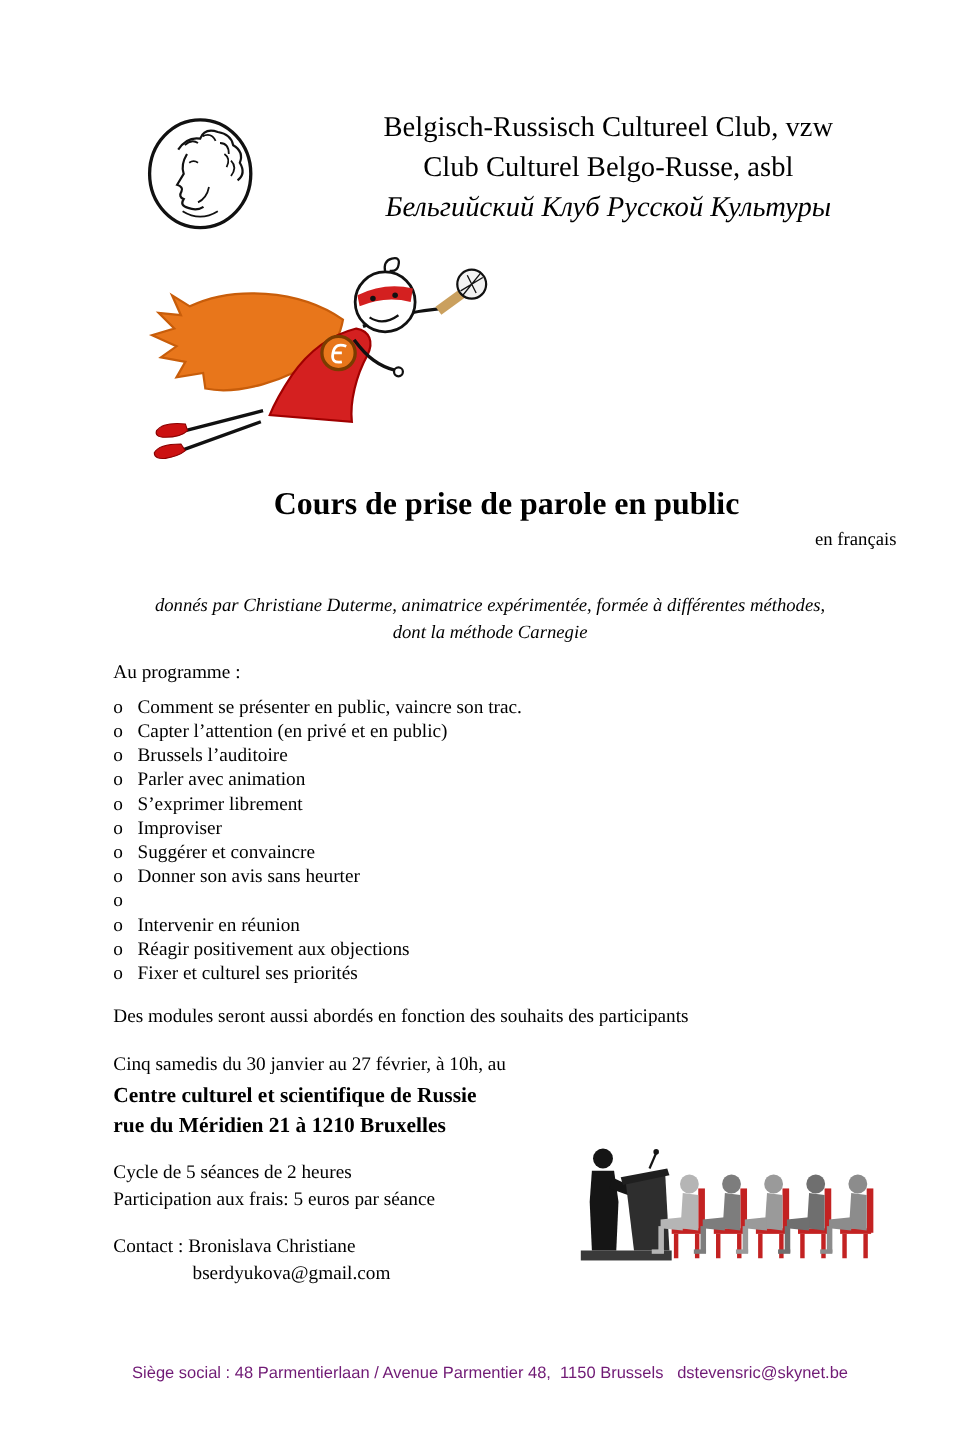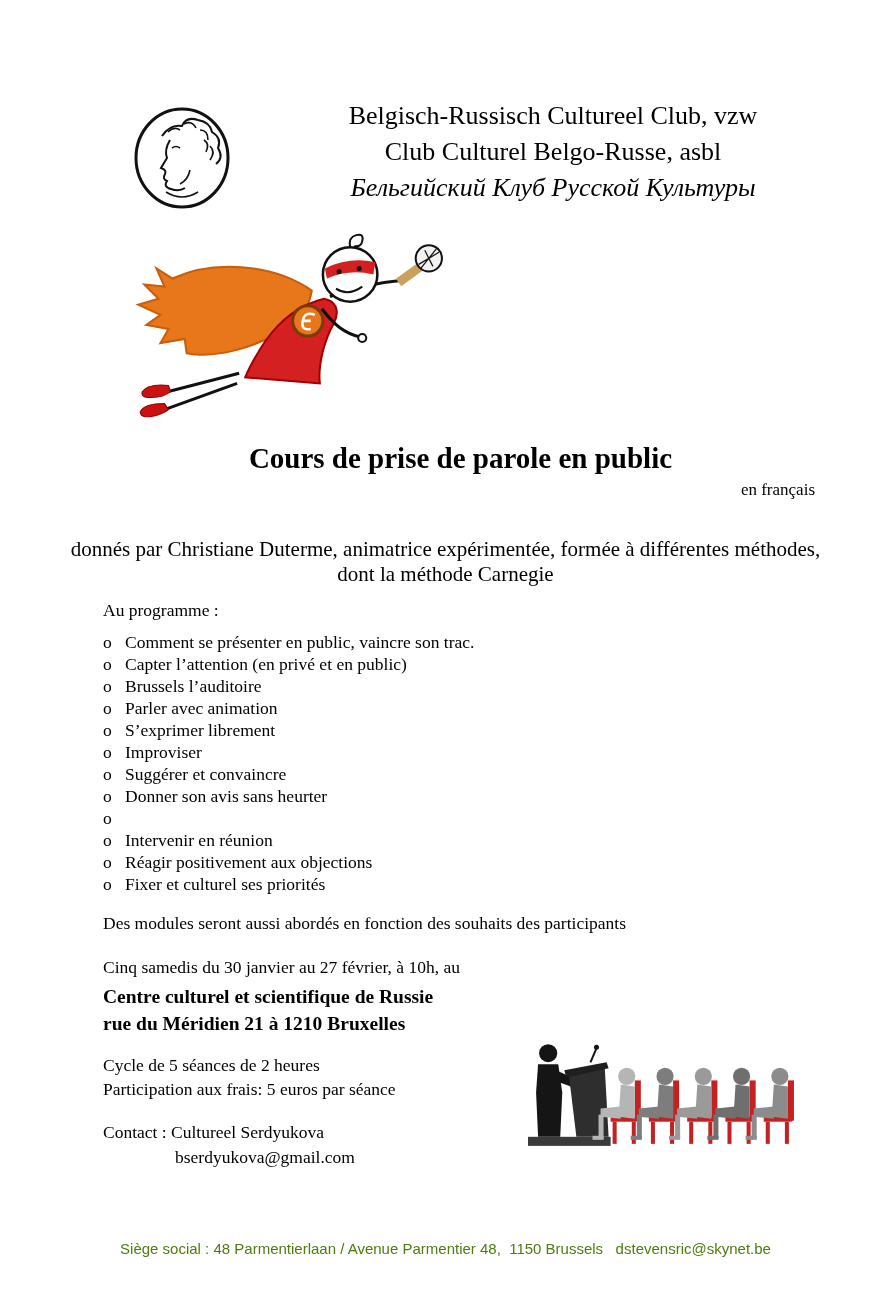--- a/index.html
+++ b/index.html
@@ -15,39 +15,39 @@
   .header-line3 { font-style:italic; }
   
   .hero { position:absolute; top:224px; left:110px; width:338px; height:222px; }
   
   .title { position:absolute; top:442px; left:30px; right:0;
     text-align:center; font-size:29px; font-weight:bold; }
   .subtitle { position:absolute; top:480px; right:76px;
     font-size:17px; font-weight:normal; }
   
   .intro { position:absolute; top:537px; left:0; right:0;
-    text-align:center; font-size:21px; line-height:25px; }
+    text-align:center; font-size:17px; line-height:25px;font-style:italic; }
   
   .program-heading { position:absolute; top:600px; left:103px; font-size:17.5px; }
   .program-list { position:absolute; top:631px; left:103px; font-size:17.5px; }
   .program-row { display:flex; height:22px; line-height:22px; }
   .bullet { width:22px; flex:0 0 22px; }
   
   .modules-note { position:absolute; top:913px; left:103px; font-size:17.5px; }
   .schedule-intro { position:absolute; top:957px; left:103px; font-size:17.5px; }
   .venue { position:absolute; top:983px; left:103px; font-size:19.5px;
     font-weight:bold; line-height:27px; }
   .details { position:absolute; top:1053px; left:103px; font-size:17.5px; line-height:24px; }
   .contact { position:absolute; top:1120px; left:103px; font-size:17.5px; line-height:25px; }
   .contact .email-line { padding-left:72px; }
   
   .audience { position:absolute; top:1040px; left:526px; width:274px; height:107px; }
   
   .footer { position:absolute; top:1240px; left:0; right:0; text-align:center;
-    font-family:"Liberation Sans", sans-serif; font-size:15px; color:#4d7c0f;
+    font-family:"Liberation Sans", sans-serif; font-size:15px; color:#701a75;
     white-space:pre; }
 </style>
 </head>
 <body>
 
 <div class="page">
 
   <div class="logo">
     <svg viewBox="0 0 100 104" width="102" height="104">
       <ellipse cx="50" cy="52" rx="46" ry="49" fill="#fff" stroke="#111" stroke-width="3"></ellipse>
@@ -167,21 +167,21 @@
     <div>Centre culturel et scientifique de Russie</div>
     <div>rue du Méridien 21 à 1210 Bruxelles</div>
   </div>
 
   <div class="details">
     <div>Cycle de 5 séances de 2 heures</div>
     <div>Participation aux frais: 5 euros par séance</div>
   </div>
 
   <div class="contact">
-    <div>Contact : Cultureel Serdyukova</div>
+    <div>Contact : Bronislava Christiane</div>
     <div class="email-line">bserdyukova@gmail.com</div>
   </div>
 
   <div class="audience">
     <svg viewBox="0 0 272 106" width="274" height="107">
       <g>
         <rect x="2" y="96" width="82" height="9" fill="#3a3a3a"></rect>
         <circle cx="22" cy="13" r="9" fill="#151515"></circle>
         <path d="M12 24 L32 24 L36 52 L34 96 L12 96 L10 52 Z" fill="#151515"></path>
         <path d="M30 30 L52 40 L50 48 L28 40 Z" fill="#151515"></path>

